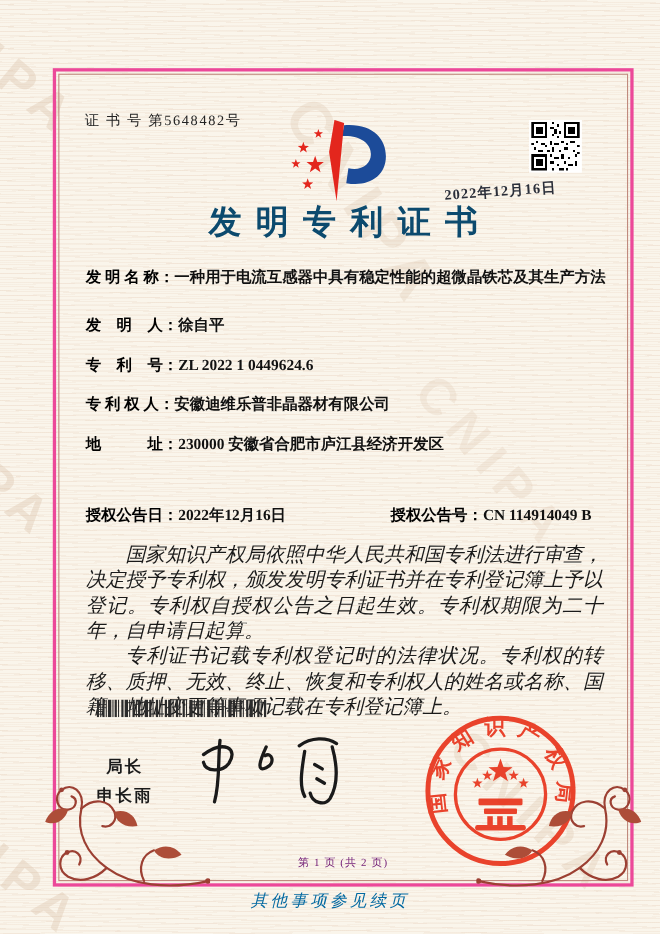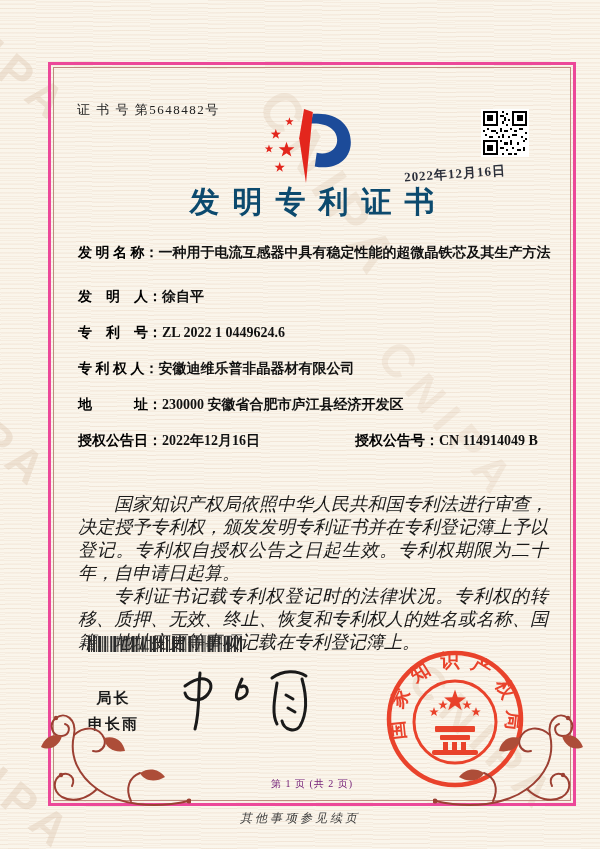--- a/index.html
+++ b/index.html
@@ -40,21 +40,21 @@
   .qr{position:absolute;right:44px;top:44px;width:44px;height:44px;background:#fff;padding:2px;}
   .doc-title{
     position:absolute;left:0;top:117px;width:100%;text-align:center;
     font-size:30px;font-weight:700;letter-spacing:13px;text-indent:13px;color:#0c4a6e;
   }
   .fields{position:absolute;left:27px;top:178px;width:472px;font-size:14px;}
   .frow{line-height:20px;margin-bottom:16px;white-space:nowrap;}
   .frow.first{margin-bottom:24px;}
   .flabel{font-weight:700;color:#000;display:inline-block;}
   .fvalue{font-weight:600;color:#111;}
-  .gpair1{display:inline-block;width:277px;}
+  .gpair1{display:inline-block;width:277px;margin-top:29px;}
   .paras{
     position:absolute;left:27px;top:428px;width:470px;
     font-size:18px;line-height:23px;font-style:italic;color:#1a1a1a;text-align:justify;
   }
   .paras p{margin:0;text-indent:2em;}
   .barcode{position:absolute;left:37px;top:571px;width:155px;height:16px;}
   .sig-block{
     position:absolute;left:37px;top:620px;
     font-family:"Liberation Sans","DejaVu Sans",sans-serif;
     font-weight:700;font-size:15px;line-height:26px;color:#1b1b1b;letter-spacing:2px;text-align:center;
@@ -65,21 +65,21 @@
     position:absolute;left:309px;top:683px;width:190px;text-align:center;
     transform:rotate(-4deg);font-weight:700;font-size:13px;letter-spacing:1px;color:#2b2f3a;
     z-index:3;
   }
   .page-no{
     position:absolute;left:0;top:712px;width:100%;text-align:center;
     font-size:10px;color:#701a75;letter-spacing:1px;
   }
   .foot-note{
     position:absolute;left:0;top:810px;width:100%;text-align:center;z-index:1;
-    font-size:12px;color:#404040;letter-spacing:3px;font-style:italic;
+    font-size:15px;color:#0369a1;letter-spacing:3px;font-style:italic;
   }
   .flourish{position:absolute;width:150px;height:140px;z-index:2;pointer-events:none;}
   .flourish.bl{left:-10px;bottom:-12px;}
   .flourish.br{right:-10px;bottom:-12px;transform:scaleX(-1);}
 </style>
 </head>
 <body>
 
 <svg width="0" height="0" style="position:absolute">
   <defs>

